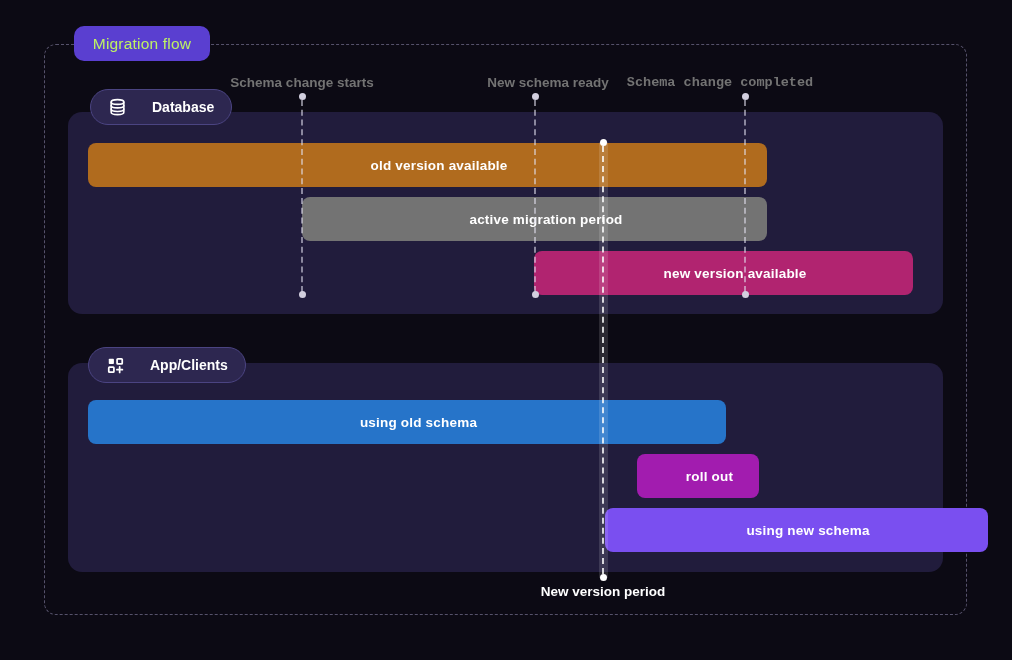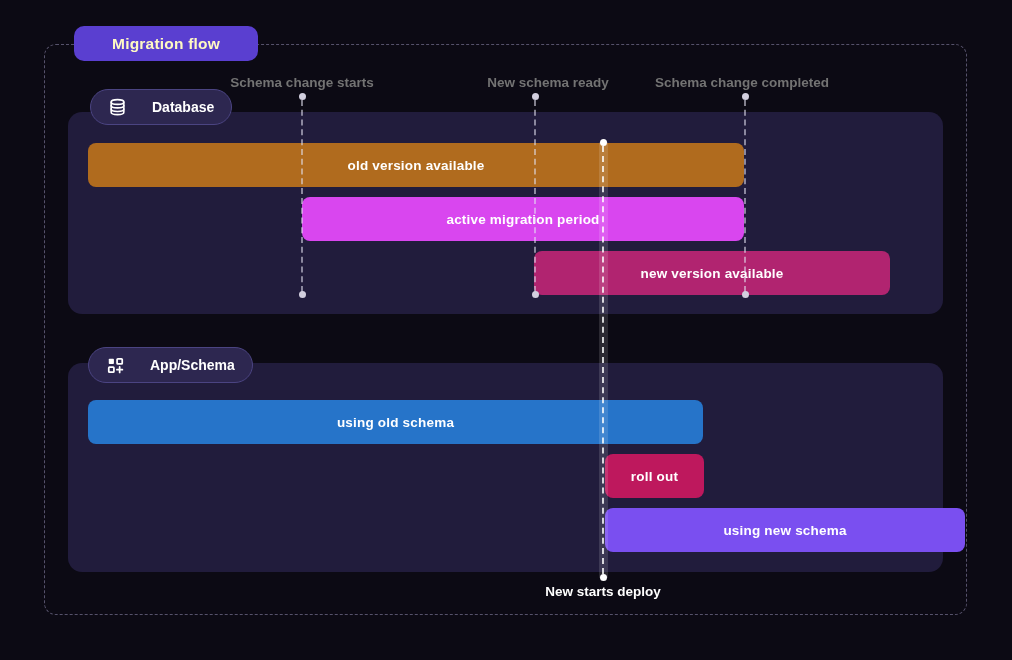--- a/index.html
+++ b/index.html
@@ -7,43 +7,43 @@
     width:1012px;height:660px;position:relative;overflow:hidden;
     background:#0c0a14;
     font-family:"Liberation Sans",sans-serif;
     -webkit-font-smoothing:antialiased;
   }
   .frame{
     position:absolute;left:44px;top:44px;width:921px;height:569px;
     border:1.5px dashed #56526b;border-radius:12px;z-index:1;
   }
   .title-badge{
-    position:absolute;left:74px;top:26px;width:184px;height:35px;
-    border-radius:10px;color:#fef9c3;font-weight:700;font-size:15.5px;
+    position:absolute;left:74px;top:26px;width:136px;height:35px;
+    border-radius:10px;color:#bef264;font-weight:400;font-size:15.5px;
     display:flex;align-items:center;justify-content:center;z-index:8;
     letter-spacing:.2px;
   }
   .panel{
     position:absolute;left:68px;width:875px;background:#211c3c;
     border-radius:14px;z-index:2;
   }
   .panel.db{top:112px;height:202px;}
   .panel.app{top:363px;height:209px;}
   .section-badge{
     position:absolute;height:36px;background:#2d2750;
     border:1px solid #4b4482;border-radius:18px;color:#fff;
     font-weight:700;font-size:14px;display:flex;align-items:center;
     gap:25px;padding:0 17px;z-index:8;box-sizing:border-box;
   }
   .badge-db{left:90px;top:89px;}
   .badge-app{left:88px;top:347px;}
   .bar{
     position:absolute;height:44px;border-radius:8px;color:#fff;
     font-weight:700;font-size:13.5px;display:flex;align-items:center;
-    justify-content:center;z-index:3;letter-spacing:.2px;
+    justify-content:center;z-index:3;letter-spacing:.2px;padding-left:23px;
   }
   .bar-old{left:88px;top:143px;width:656px;}
   .bar-active{left:302px;top:197px;width:442px;}
   .bar-new{left:534px;top:251px;width:356px;}
   .bar-usingold{left:88px;top:400px;width:615px;}
   .bar-rollout{left:605px;top:454px;width:99px;}
   .bar-usingnew{left:605px;top:508px;width:360px;}
   .msline{
     position:absolute;width:0;top:100px;height:192px;
     border-left:2px dashed rgba(228,226,240,.55);z-index:4;
@@ -54,21 +54,21 @@
   .dot{
     position:absolute;width:7px;height:7px;border-radius:50%;
     background:#d2cfdf;z-index:5;
   }
   .ms-label{
     position:absolute;width:240px;text-align:center;color:#737373;
     font-weight:700;font-size:13.5px;z-index:6;top:75px;
   }
   .ms-label.t1{left:182px;}
   .ms-label.t2{left:428px;text-align:center;}
-  .ms-label.t3{left:622px;}
+  .ms-label.t3{left:600px;font-family:Liberation Mono, monospace;}
   .deploy-glow{
     position:absolute;left:599px;top:142px;width:9px;height:436px;
     background:rgba(255,255,255,.13);z-index:4;
   }
   .deploy-line{
     position:absolute;left:602px;top:146px;width:0;height:428px;
     border-left:2px dashed rgba(255,255,255,.8);z-index:4;
   }
   .deploy-label{
     position:absolute;left:483px;top:584px;width:240px;text-align:center;
@@ -94,44 +94,44 @@
       <path d="M4 9.5V14c0 1.66 3.58 3 8 3s8-1.34 8-3V9.5"></path>
       <path d="M4 14v4c0 1.66 3.58 3 8 3s8-1.34 8-3v-4"></path>
     </svg>
   </span>
   <span>Database</span>
 </div>
 
 <div class="bar bar-old" style="background: rgb(176, 107, 30);">
   <span>old version available</span>
 </div>
-<div class="bar bar-active" style="background: #d946ef;">
+<div class="bar bar-active" style="background: #737373;">
   <span>active migration period</span>
 </div>
 <div class="bar bar-new" style="background: rgb(177, 36, 112);">
   <span>new version available</span>
 </div>
 
 <div class="panel app"></div>
 <div class="section-badge badge-app">
   <span class="icon">
     <svg width="19" height="19" viewBox="0 0 24 24" fill="none" stroke="#ffffff" stroke-width="2.2" stroke-linecap="round" stroke-linejoin="round">
       <rect x="3.5" y="3.5" width="6.5" height="6.5" rx="1" fill="#ffffff" stroke="none"></rect>
       <rect x="14" y="3.5" width="6.5" height="6.5" rx="1"></rect>
       <rect x="3.5" y="14" width="6.5" height="6.5" rx="1"></rect>
       <path d="M17.25 13.8v6.9M13.8 17.25h6.9"></path>
     </svg>
   </span>
-  <span>App/Schema</span>
+  <span>App/Clients</span>
 </div>
 
 <div class="bar bar-usingold" style="background: rgb(38, 116, 201);">
   <span>using old schema</span>
 </div>
-<div class="bar bar-rollout" style="background: #be185d;">
+<div class="bar bar-rollout" style="background: #a21caf; margin-left: 32px;">
   <span>roll out</span>
 </div>
 <div class="bar bar-usingnew" style="background: rgb(122, 79, 240);">
   <span>using new schema</span>
 </div>
 
 <div class="ms-label t1">Schema change starts</div>
 <div class="ms-label t2">New schema ready</div>
 <div class="ms-label t3">Schema change completed</div>
 
@@ -143,13 +143,13 @@
 <div class="dot" style="left:299px;top:291px;"></div>
 <div class="dot" style="left:532px;top:93px;"></div>
 <div class="dot" style="left:532px;top:291px;"></div>
 <div class="dot" style="left:742px;top:93px;"></div>
 <div class="dot" style="left:742px;top:291px;"></div>
 
 <div class="deploy-glow"></div>
 <div class="deploy-line"></div>
 <div class="dot" style="left:600px;top:139px;background:#fff;"></div>
 <div class="dot" style="left:600px;top:574px;background:#fff;"></div>
-<div class="deploy-label">New starts deploy</div>
+<div class="deploy-label">New version period</div>
 
 </body></html>

